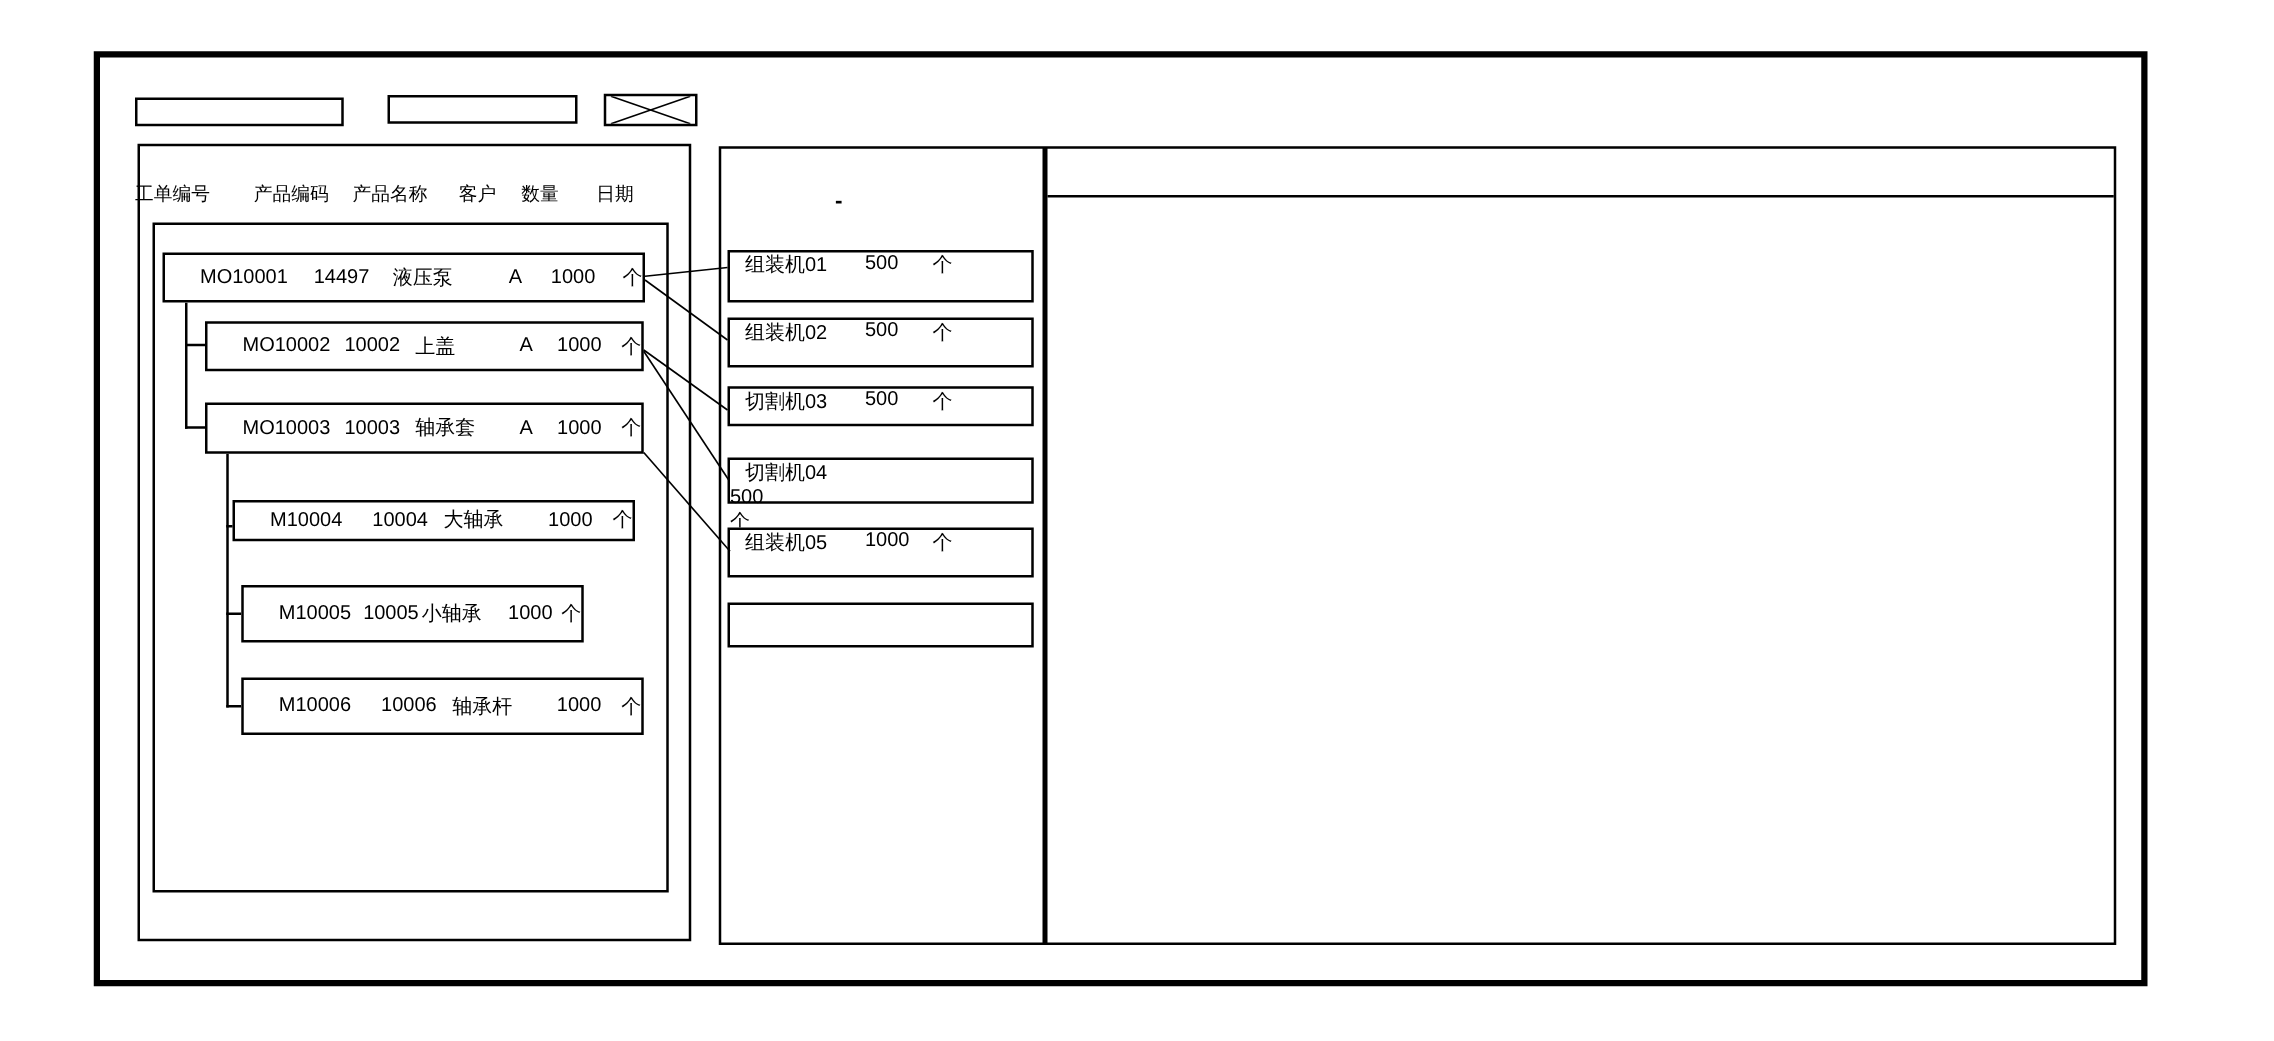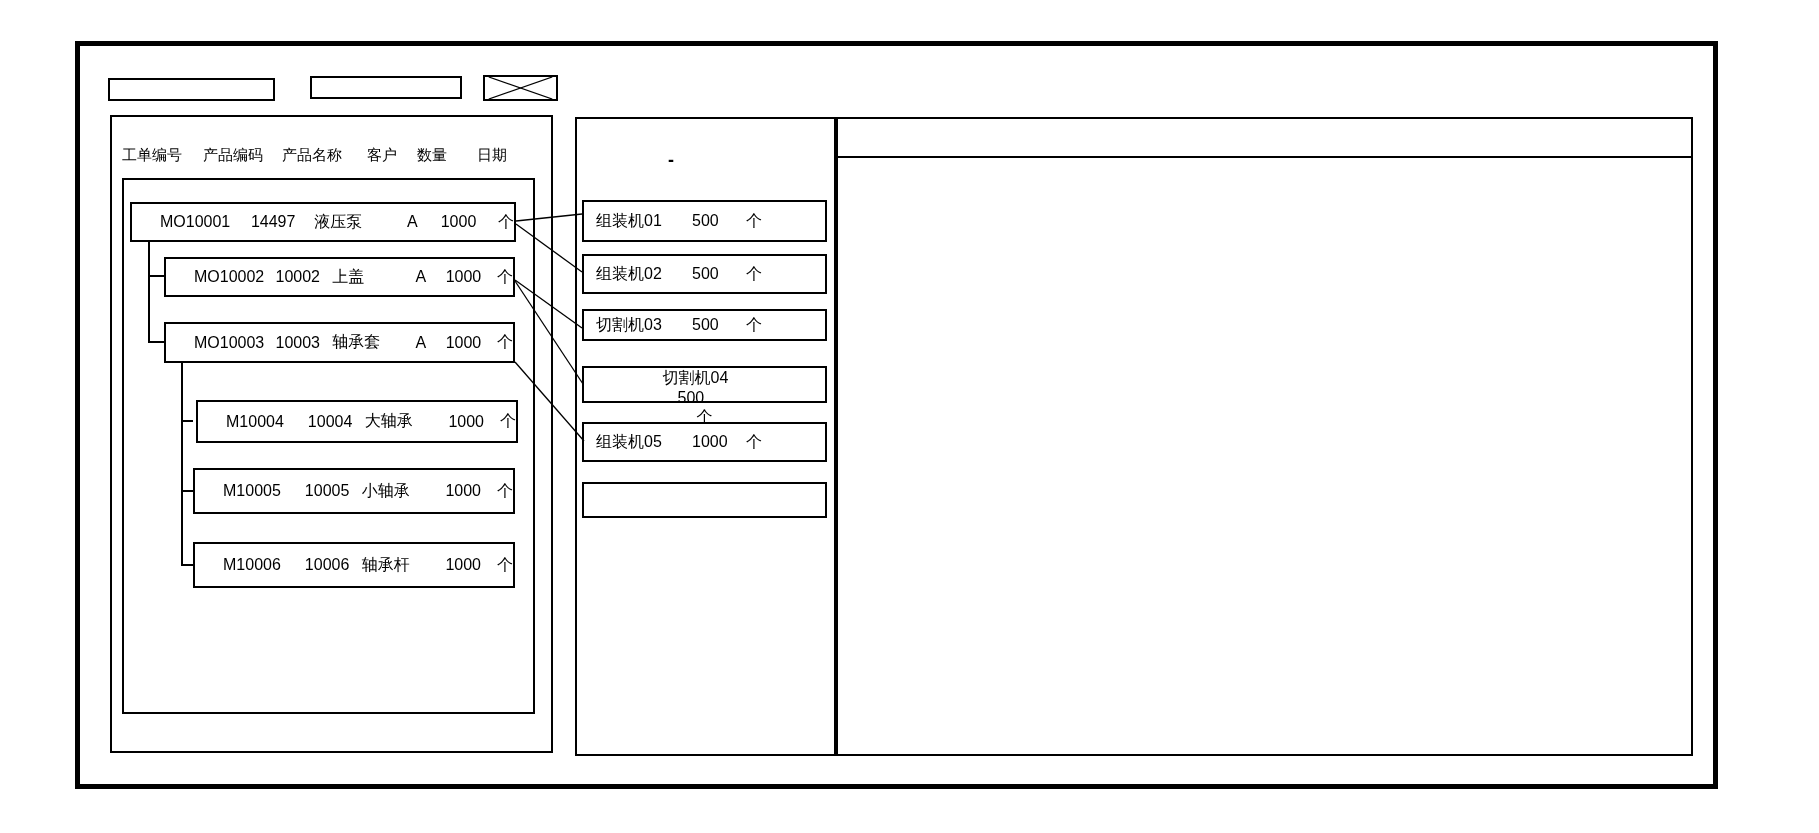--- a/index.html
+++ b/index.html
@@ -44,31 +44,31 @@
   .node-box .f-id   { display: inline-block; width: 92px; padding-left: 28px; }
   .node-box .f-code { display: inline-block; width: 64px; }
   .node-box .f-name { display: inline-block; width: 94px; }
   .node-box .f-cust { display: inline-block; width: 34px; }
   .node-box .f-cust:empty { display: none; }
   .node-box .f-qty  { display: inline-block; width: 58px; }
 
   .ob1 { left: 130px; top: 202px; width: 386px; height: 40px; }
   .ob2 { left: 164px; top: 257px; width: 351px; height: 40px; }
   .ob3 { left: 164px; top: 322px; width: 351px; height: 41px; }
-  .ob4 { left: 196px; top: 400px; width: 322px; height: 43px; }
-  .ob5 { left: 193px; top: 468px; width: 322px; height: 46px; }
+  .ob4 { left: 186px; top: 400px; width: 322px; height: 33px; }
+  .ob5 { left: 193px; top: 468px; width: 274px; height: 46px; }
   .ob6 { left: 193px; top: 542px; width: 322px; height: 46px; justify-content: flex-end; }
 
   
   .tline { background: #000; }
 
   
   .machine-box {
     border: 2px solid #000; background: #fff;
-    display: flex; align-items: center;
+    display: flex; 
     font-size: 16px; white-space: nowrap;
     left: 582px; width: 245px;
   }
   .machine-box .m-label { display: inline-block; width: 96px; padding-left: 12px; }
   .machine-box .m-qty   { display: inline-block; width: 54px; }
   .mb1 { top: 200px; height: 42px; }
   .mb2 { top: 254px; height: 40px; }
   .mb3 { top: 309px; height: 32px; }
   .mb4 { top: 366px; height: 37px; flex-direction: column; }
   .mb5 { top: 422px; height: 40px; }
@@ -89,21 +89,21 @@
   <div class="abs tb-box tb2"></div>
   <div class="abs xbox">
     <svg viewBox="0 0 75 26">
       <line x1="0" y1="0" x2="75" y2="26" stroke="#000" stroke-width="1.5"></line>
       <line x1="0" y1="26" x2="75" y2="0" stroke="#000" stroke-width="1.5"></line>
     </svg>
   </div>
 
   <div class="abs panel left-panel"></div>
 
-  <span class="col-label" style="left:122px;">工单编号</span>
+  <span class="col-label" style="left:108px;">工单编号</span>
   <span class="col-label" style="left:203px;">产品编码</span>
   <span class="col-label" style="left:282px;">产品名称</span>
   <span class="col-label" style="left:367px;">客户</span>
   <span class="col-label" style="left:417px;">数量</span>
   <span class="col-label" style="left:477px;">日期</span>
 
   <div class="abs inner-box"></div>
 
   <div class="abs tline" style="left:148px; top:242px; width:2px; height:101px;"></div>
   <div class="abs tline" style="left:148px; top:275px; width:16px; height:2px;"></div>

